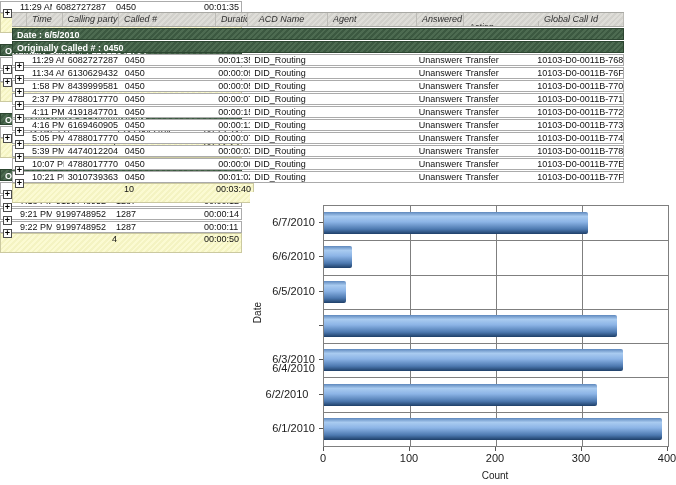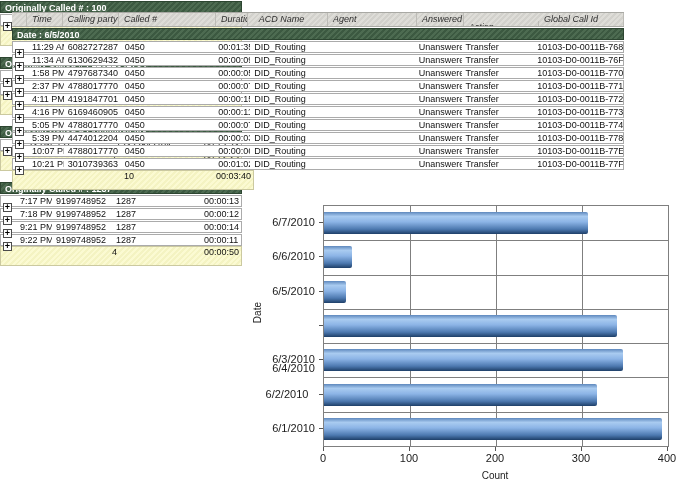--- a/index.html
+++ b/index.html
@@ -58,20 +58,21 @@
         <div class="hc" style="width: 98px;">Called #</div>
         <div class="hc" style="width: 32px;">Duration</div>
         <div class="hc" style="width: 75px; margin-left: 6px;">ACD Name</div>
         <div class="hc" style="width: 90px;">Agent</div>
         <div class="hc" style="width: 47px;">Answered</div>
         <div class="hc" style="width: 76px; margin-top: 8px;">Action</div>
         <div class="hc" style="width: 86px;">Global Call Id</div>
       </div>
     <div class="date-row">Date : 6/5/2010</div>
     <div id="wide-group">
+        <div class="group-header">Originally Called # : 0450</div>
         <div class="row">
           <div style="width: 15px; box-sizing: border-box;"><span class="expand">+</span></div>
           <div class="c" style="width: 36px;">11:29 AM</div>
           <div class="c" style="width: 57px;">6082727287</div>
           <div class="c" style="width: 98px;">0450</div>
           <div class="c r" style="width: 32px;">00:01:35</div>
           <div class="c" style="width: 75px;">DID_Routing</div>
           <div class="c" style="width: 90px;"></div>
           <div class="c" style="width: 47px;">Unanswered</div>
           <div class="c" style="width: 76px;">Transfer</div>
@@ -85,21 +86,21 @@
           <div class="c r" style="width: 32px;">00:00:09</div>
           <div class="c" style="width: 75px;">DID_Routing</div>
           <div class="c" style="width: 90px;"></div>
           <div class="c" style="width: 47px;">Unanswered</div>
           <div class="c" style="width: 76px;">Transfer</div>
           <div class="c r" style="width: 86px;">10103-D0-0011B-76F</div>
         </div>
         <div class="row">
           <div style="width: 15px; box-sizing: border-box;"><span class="expand">+</span></div>
           <div class="c" style="width: 36px;">1:58 PM</div>
-          <div class="c" style="width: 57px;">4797687340</div>
+          <div class="c" style="width: 57px;">8439999581</div>
           <div class="c" style="width: 98px;">0450</div>
           <div class="c r" style="width: 32px;">00:00:05</div>
           <div class="c" style="width: 75px;">DID_Routing</div>
           <div class="c" style="width: 90px;"></div>
           <div class="c" style="width: 47px;">Unanswered</div>
           <div class="c" style="width: 76px;">Transfer</div>
           <div class="c r" style="width: 86px;">10103-D0-0011B-770</div>
         </div>
         <div class="row">
           <div style="width: 15px; box-sizing: border-box;"><span class="expand">+</span></div>
@@ -188,21 +189,20 @@
         <div class="summary-row">
           <div class="c" style="width: 111px;"></div>
           <div class="c" style="width: 92px;">10</div>
           <div class="c r" style="width: 35px;">00:03:40</div>
         </div>
       </div>
   </div>
 
   <div id="mini-tables">
       <div>
-        <div class="group-header">Originally Called # : 100</div>
         <div class="row">
           <div style="width: 15px; box-sizing: border-box;"><span class="expand">+</span></div>
           <div class="c" style="width: 36px;">11:29 AM</div>
           <div class="c" style="width: 60px;">6082727287</div>
           <div class="c" style="width: 92px;">0450</div>
           <div class="c r" style="width: 35px;">00:01:35</div>
         </div>
         <div class="summary-row">
           <div class="c" style="width: 111px;"></div>
           <div class="c" style="width: 92px;">1</div>

